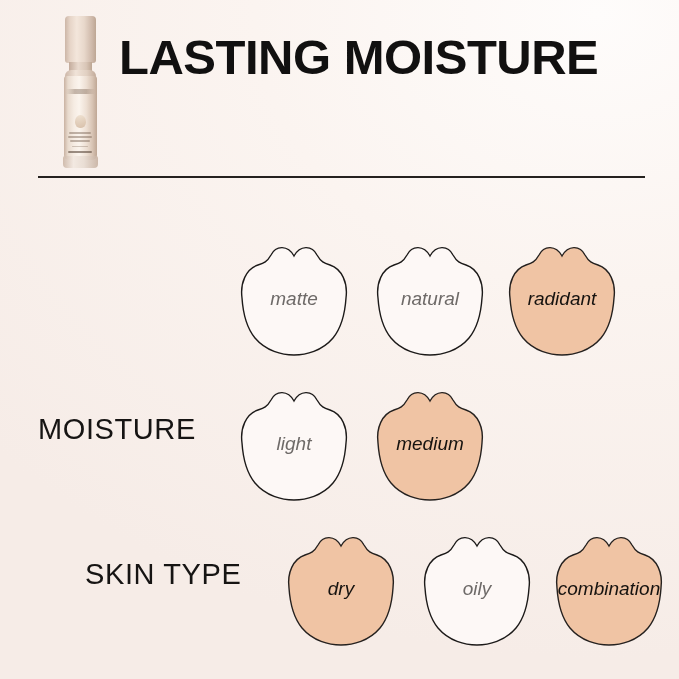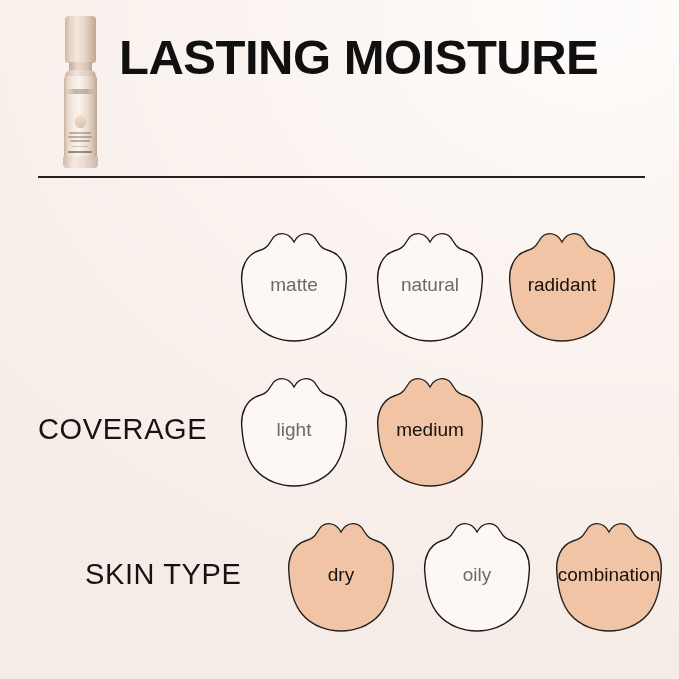--- a/index.html
+++ b/index.html
@@ -80,21 +80,21 @@
   #row-skin{top:502px;margin-left:47px;}
 
   .row-label{
     position:absolute;left:38px;top:0;height:145px;
     display:flex;align-items:center;
     font-size:29px;letter-spacing:0.6px;color:#161413;white-space:nowrap;
   }
 
   .opts{position:absolute;left:238px;top:0;width:441px;height:145px;}
   .opt{
-    position:absolute;top:17px;width:112px;height:112px;
+    position:absolute;top:31px;width:112px;height:112px;font-style:italic;
   }
   .opt.c0{left:0px;}
   .opt.c1{left:136px;}
   .opt.c2{left:268px;}
 
   .opt svg{position:absolute;left:0;top:0;width:112px;height:112px;overflow:visible;}
   .blob-path{fill:#fdf8f6;stroke:#1c1a19;stroke-width:1.4;}
   .opt.sel .blob-path{fill:#f0c4a4;stroke:#25211f;}
 
   .opt-label{
@@ -150,21 +150,21 @@
       <div class="opt c2 sel">
         <svg viewBox="0 0 112 112" aria-hidden="true">
             <path class="blob-path" d="M56 13 C62 2,74 2,79 12 C83 19,86 20,92 22 C104 26,110 40,108 55 C107 70,104 84,95 95 C84 108,68 112,56 112 C44 112,28 108,17 95 C8 84,5 70,4 55 C2 40,8 26,20 22 C26 20,29 19,33 12 C38 2,50 2,56 13 Z"></path>
           </svg>
         <span class="opt-label">radidant</span>
       </div>
     </div>
   </div>
 
   <div class="row" id="row-coverage">
-    <div class="row-label">COVERAGE</div>
+    <div class="row-label">MOISTURE</div>
     <div class="opts">
       <div class="opt c1 sel">
         <svg viewBox="0 0 112 112" aria-hidden="true">
             <path class="blob-path" d="M56 13 C62 2,74 2,79 12 C83 19,86 20,92 22 C104 26,110 40,108 55 C107 70,104 84,95 95 C84 108,68 112,56 112 C44 112,28 108,17 95 C8 84,5 70,4 55 C2 40,8 26,20 22 C26 20,29 19,33 12 C38 2,50 2,56 13 Z"></path>
           </svg>
         <span class="opt-label">medium</span>
       </div>
       <div class="opt c0">
         <svg viewBox="0 0 112 112" aria-hidden="true">
             <path class="blob-path" d="M56 13 C62 2,74 2,79 12 C83 19,86 20,92 22 C104 26,110 40,108 55 C107 70,104 84,95 95 C84 108,68 112,56 112 C44 112,28 108,17 95 C8 84,5 70,4 55 C2 40,8 26,20 22 C26 20,29 19,33 12 C38 2,50 2,56 13 Z"></path>

